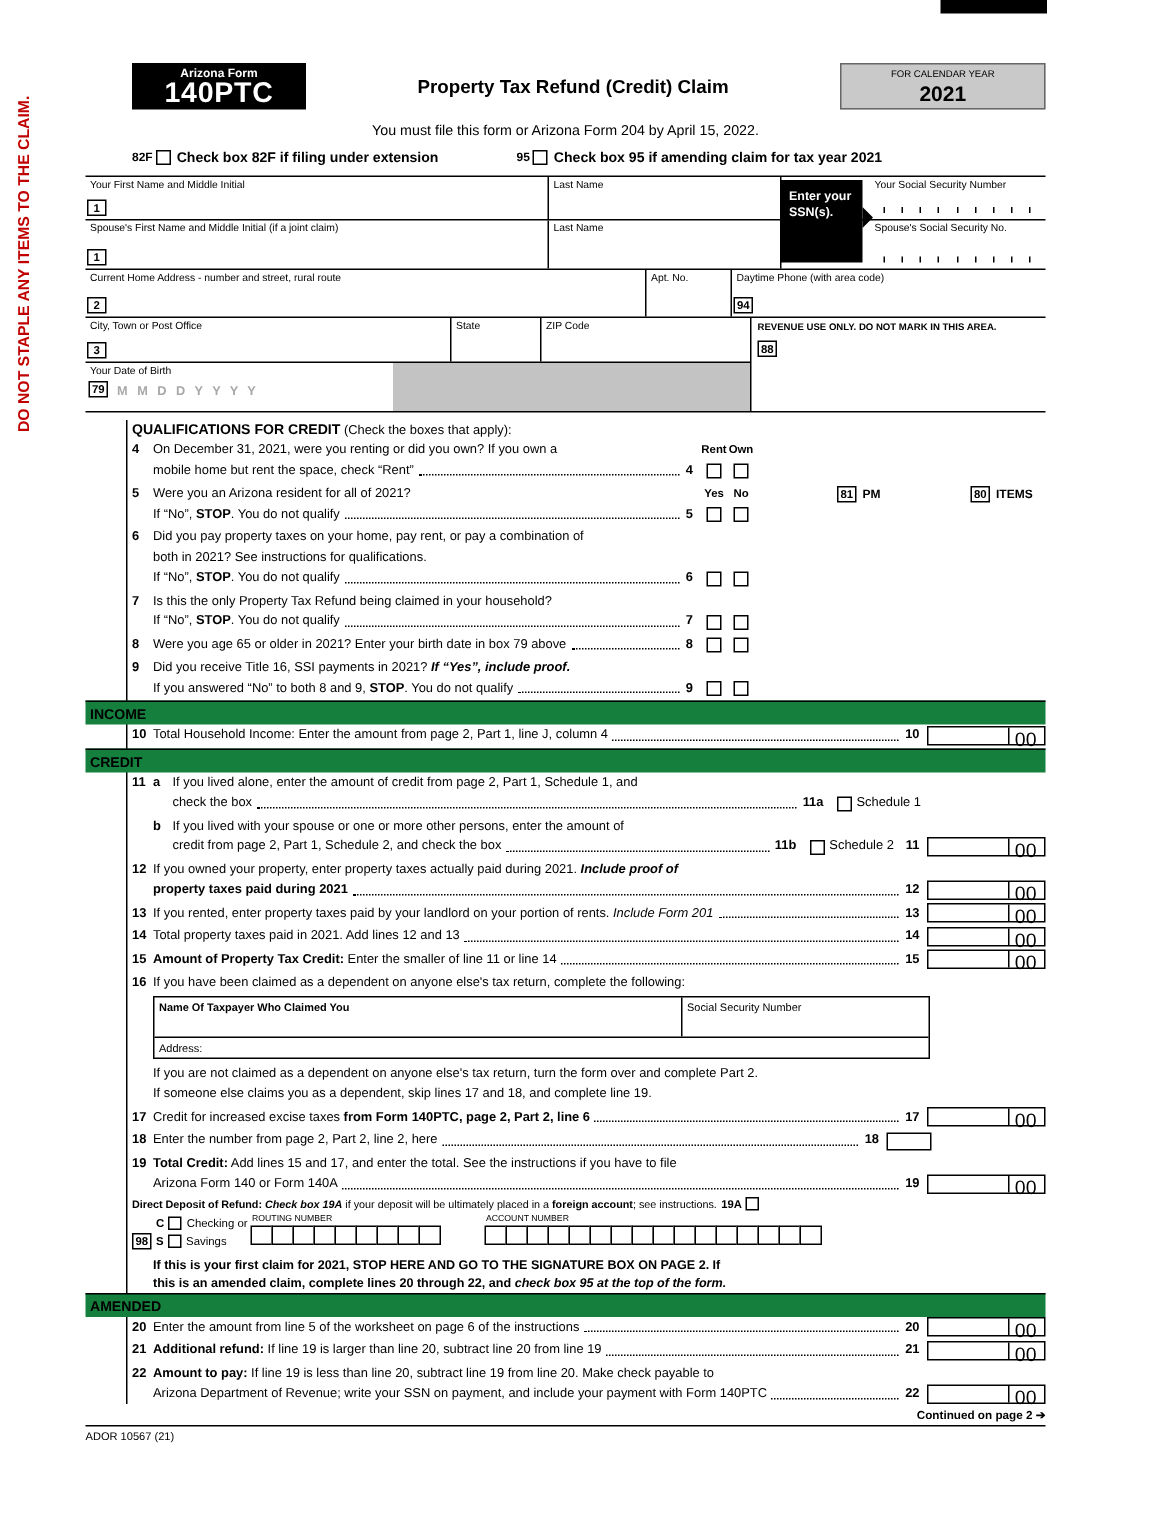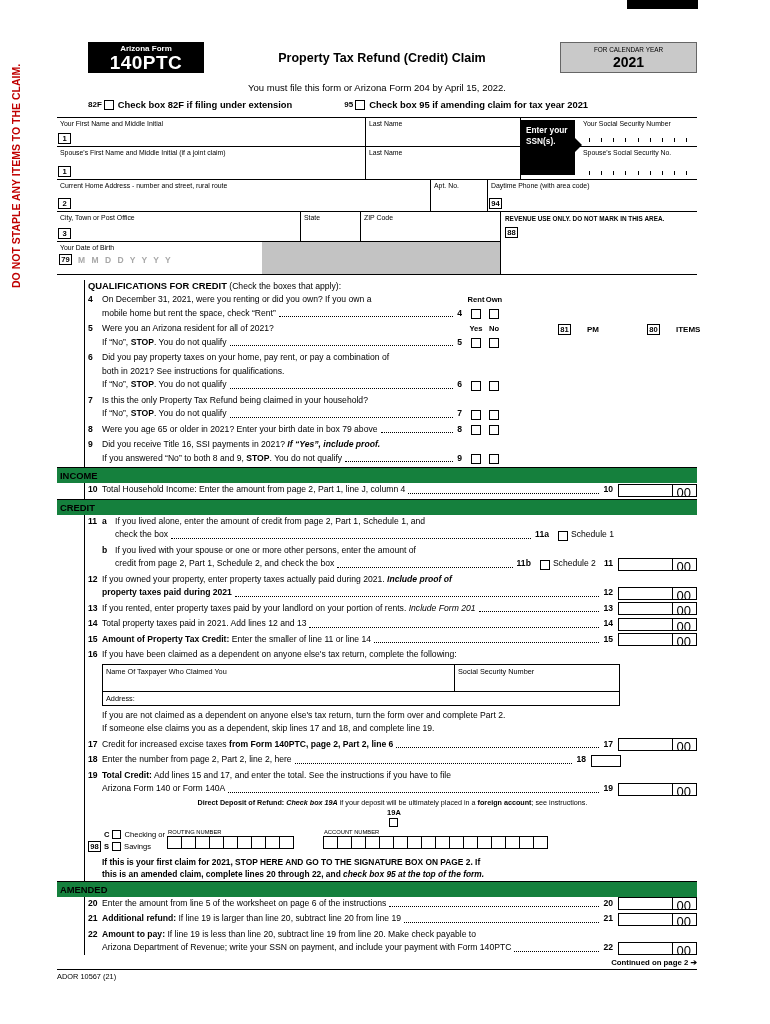--- a/index.html
+++ b/index.html
@@ -80,43 +80,43 @@
   .t { flex:none; }
   .sp { flex:1; }
   .leader { flex:1; border-bottom:1px dotted #000; margin:0 3px 3px 3px; min-width:8px; }
   .rnum { font-weight:bold; margin:0 1px; flex:none; }
   .ml8 { margin-left:8px; }
   .qcb { width:10px; height:10px; border:1px solid #000; flex:none; margin:0 0 1px 8px; background:#fff; }
   .cbheads { display:flex; flex:none; font-size:7.6px; font-weight:bold; margin-left:6px; margin-right:-4px; }
   .cbheads span { width:18px; text-align:center; }
   .bi { font-weight:bold; font-style:italic; }
   .it { font-style:italic; }
-  .tag { position:absolute; display:flex; align-items:center; gap:16px; font-size:8px; font-weight:bold; top:46px; }
+  .tag { position:absolute; display:flex; align-items:center; gap:4px; font-size:8px; font-weight:bold; top:46px; }
   .tag-pm { left:501px; } .tag-rcvd { left:590px; }
 
   .shead { border-top:1px solid #000; font-weight:bold; font-size:9.4px; padding:2px 0 2px 3px;
     background:#15803d; position:relative; z-index:2; margin-top:1px; }
 
   .amt { position:relative; width:79px; height:13px; border:1px solid #000; flex:none; margin-left:4px; background:#fff; }
   .amt:before { content:""; position:absolute; top:0; bottom:0; right:23px; width:1px; background:#000; }
   .amt span { position:absolute; right:5px; top:1px; font-size:13px; }
   .amtsp { width:83px; flex:none; }
   .smbox { width:30px; height:12px; border:1px solid #000; flex:none; margin-left:4px; background:#fff; }
   .sp76 { width:76px; flex:none; }
   .subm { font-weight:bold; width:13px; flex:none; font-size:8.6px; line-height:13.5px; }
   .subtxt { flex:1; }
 
   .deptab { border:1px solid #000; width:518px; margin:2px 0 3px 0; }
   .deptab .ra { display:flex; height:26px; }
-  .deptab .c1 { flex:1; } .deptab .c2 { width:165px; border-left:1px solid #000; }
+  .deptab .c1 { flex:1;font-weight:bold; } .deptab .c2 { width:165px; border-left:1px solid #000; }
   .deptab .rb { border-top:1px solid #000; height:14px; }
   .deptab .lab { font-size:7.3px; padding:2px 0 0 3px; }
 
   .ddline { margin-left:31px; display:flex; align-items:center; font-size:7.2px; line-height:10px;
-    margin-top:1px; position:relative; z-index:2;flex-direction:column; }
+    margin-top:1px; position:relative; z-index:2; }
   .ddline .w { flex:none; }
   .ddtag { font-weight:bold; font-size:7.5px; margin-left:3px; }
   .ddcb { width:9px; height:9px; border:1px solid #000; margin-left:2px; flex:none; background:#fff; }
   .ddfields { margin-left:31px; display:flex; margin-top:2px; position:relative; z-index:2; }
   .ctcol { width:80px; font-size:7.6px; }
   .ctrow { display:flex; align-items:center; height:12px; gap:3px; }
   .ctrow.first { margin-left:16px; }
   .cm { font-weight:bold; }
   .ccb { width:9px; height:9px; border:1px solid #000; flex:none; background:#fff; }
   .cgroups { display:flex; gap:30px; }

